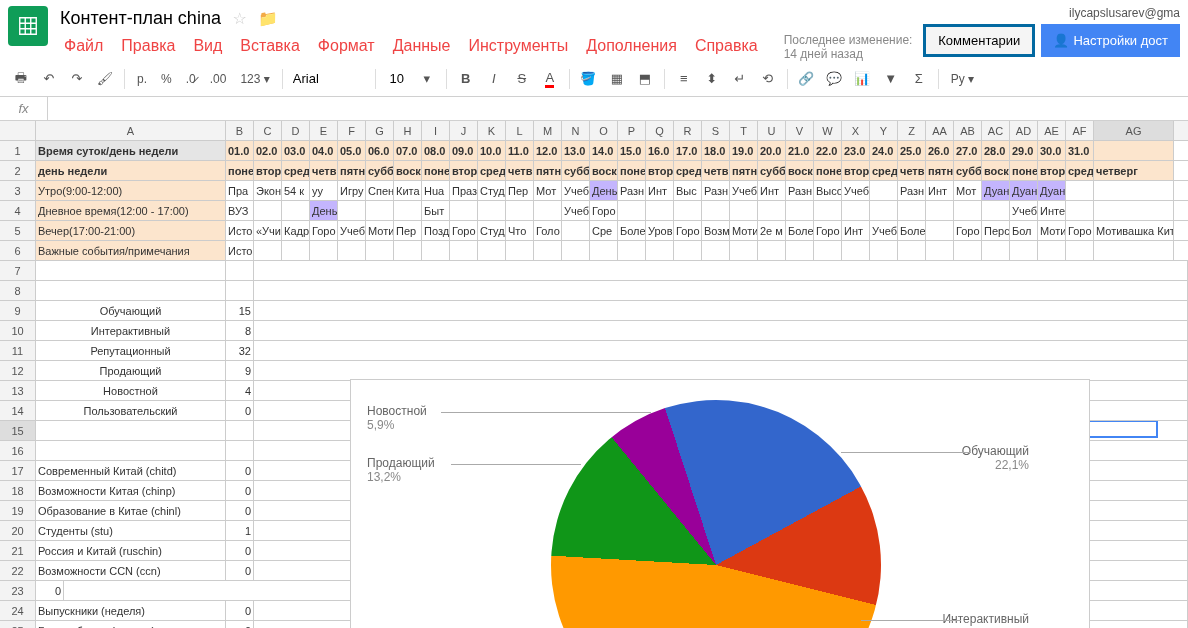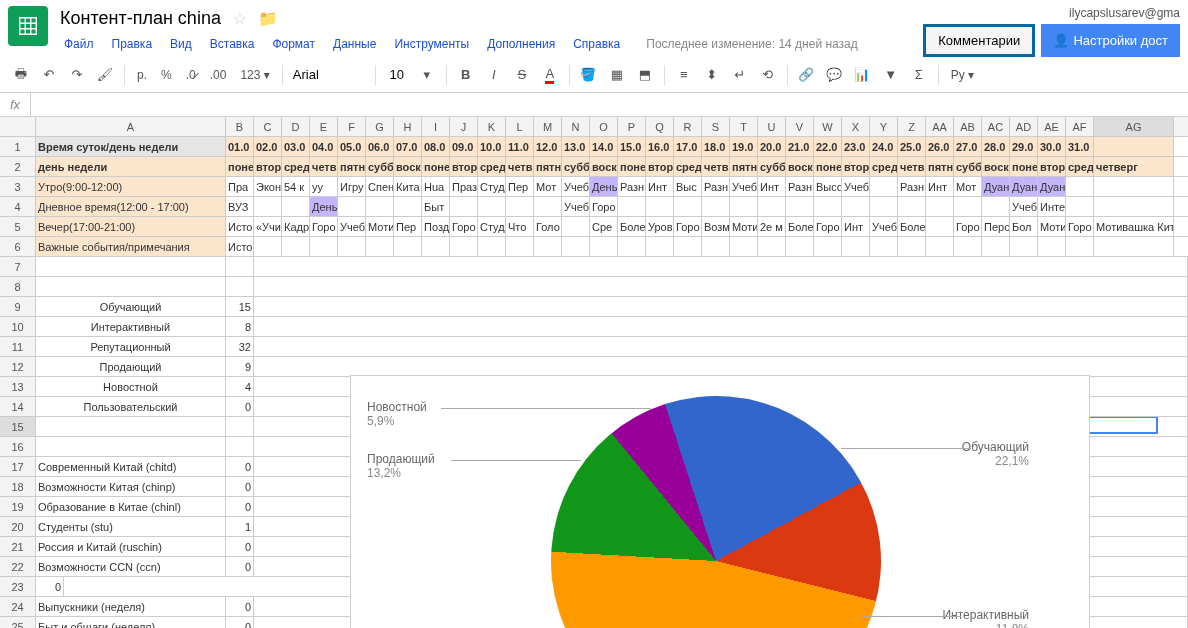--- a/index.html
+++ b/index.html
@@ -6,36 +6,36 @@
 body { font-family: Arial, sans-serif; font-size: 13px; color: #333; background: #fff; overflow: hidden; width: 1188px; height: 628px; }
 
 .header { display: flex; align-items: flex-start; padding: 6px 8px 0 8px; }
 .logo { width: 40px; height: 40px; background: #0f9d58; border-radius: 4px; display: flex; align-items: center; justify-content: center; margin-right: 8px; }
 .logo svg { fill: #fff; }
 .title-area { flex: 1; }
 .doc-title { font-size: 18px; color: #000000; padding: 2px 4px; display: inline-block; }
 .star-icon { display: inline-block; color: #ccc; font-size: 16px; margin-left: 4px; }
 .folder-icon { display: inline-block; color: #ccc; font-size: 16px; margin-left: 8px; }
 .menubar { display: flex; gap: 2px; margin-top: 2px; }
-.menu-item { padding: 4px 8px; cursor: pointer; color: #1d4ed8; font-size: 12px; }
+.menu-item { padding: 4px 8px; cursor: pointer; color: #ef4444; font-size: 16px; }
 .last-edit { color: #888; font-size: 12px; margin-left: 16px; align-self: center; }
 .right-header { display: flex; align-items: center; gap: 8px; }
 .user-email { font-size: 12px; color: #555; }
 .comments-btn { padding: 6px 12px; border: 3px solid #0369a1; background: #f5f5f5; cursor: pointer; font-size: 13px; }
 .share-btn { padding: 6px 12px; background: #4285f4; color: #fff; border: none; cursor: pointer; font-size: 13px; display: flex; align-items: center; gap: 4px; }
 
 .toolbar { display: flex; align-items: center; padding: 4px 8px; border-bottom: 1px solid #d0d0d0; gap: 2px; height: 36px; }
 .tb-btn { width: 26px; height: 26px; display: flex; align-items: center; justify-content: center; cursor: pointer; color: #555; }
 .tb-sep { width: 1px; height: 20px; background: #ddd; margin: 0 4px; }
 .tb-text { padding: 0 6px; color: #555; font-size: 12px; }
 .font-select { border: none; background: transparent; padding: 2px 20px 2px 4px; font-size: 13px; width: 80px; }
 .size-select { border: none; background: transparent; padding: 2px 4px; font-size: 13px; width: 30px; text-align: center; }
 
 .formula-bar { display: flex; align-items: center; border-bottom: 1px solid #d0d0d0; height: 24px; }
-.fx-label { width: 31px; text-align: center; font-style: italic; color: #888; border-right: 1px solid #d0d0d0; height: 100%; display: flex; align-items: center; justify-content: center; }
+.fx-label { width: 48px; text-align: center; font-style: italic; color: #888; border-right: 1px solid #d0d0d0; height: 100%; display: flex; align-items: center; justify-content: center; }
 .fx-input { flex: 1; border: none; padding: 0 6px; height: 100%; }
 
 .sheet { position: relative; overflow: hidden; }
 .col-headers { display: flex; height: 20px; background: #f3f3f3; border-bottom: 1px solid #ccc; }
 .corner { width: 36px; border-right: 1px solid #ccc; background: #f3f3f3; }
 .col-h { border-right: 1px solid #ccc; text-align: center; font-size: 11px; color: #555; line-height: 20px; }
 .col-a { width: 190px; }
 .col-n { width: 28px; }
 .col-ag { width: 80px; background: #ddd; }
 

